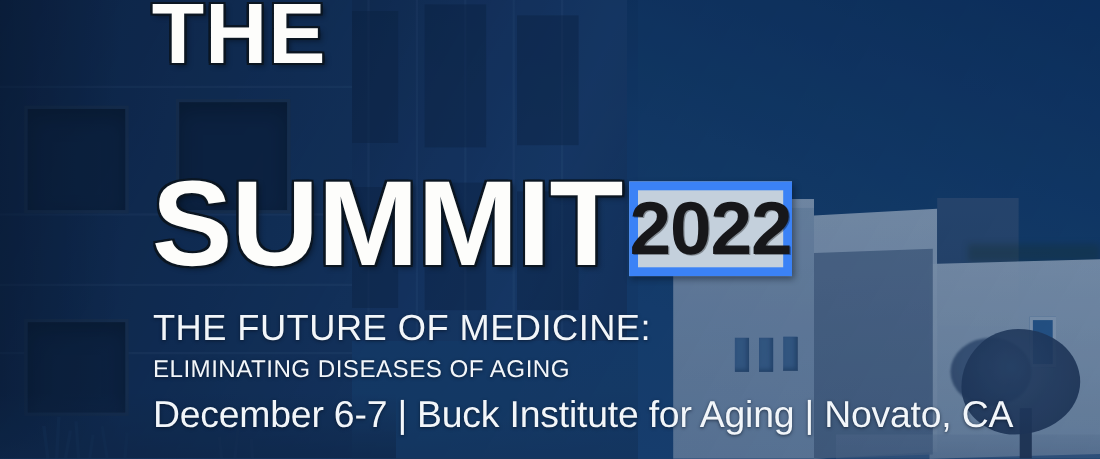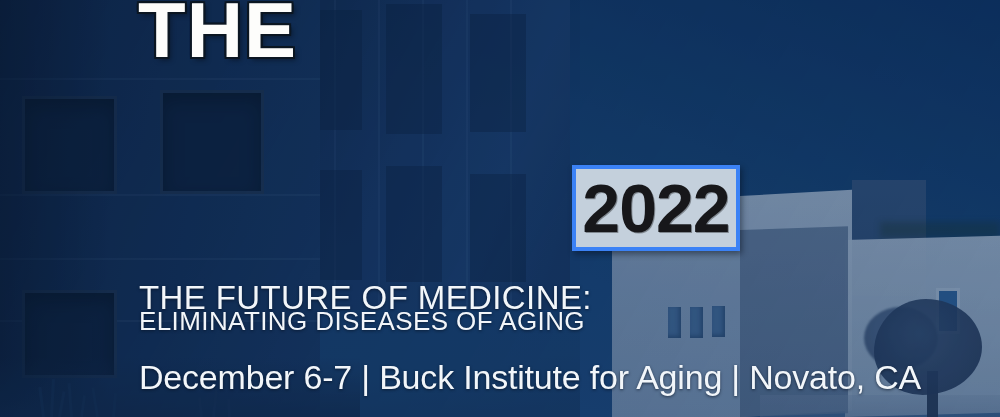--- a/index.html
+++ b/index.html
@@ -178,41 +178,41 @@
     white-space:nowrap;
     user-select:none;
   }
   #line-the{    top:-6px;  font-size:78px;  letter-spacing:1px; }
   #line-longevity{ top:58px;  font-size:100px; letter-spacing:-1px; }
   #line-summit{ top:152px; font-size:110px; letter-spacing:-1px; }
 
   .year-badge{
     position:absolute;
     left:572px; top:165px;
-    width:168px; height:86px;
+    width:148px; height:86px;
     background:#c4d0dc;
-    border:4px solid #3b82f6;
+    border:8px solid #3b82f6;
     display:flex; align-items:center; justify-content:center;
     box-shadow:2px 3px 6px rgba(5,12,22,.45);
   }
   .year-badge span{
     font-size:68px; font-weight:bold; color:#17171a;
     letter-spacing:-1px; line-height:1;
     text-shadow:1px 1px 0 rgba(0,0,0,.35);
     user-select:none;
   }
 
   .sub{
     position:absolute; left:139px;
     color:#f2f6fa; font-weight:400; white-space:nowrap;
     text-shadow:0 1px 3px rgba(6,16,30,.65);
     user-select:none;
   }
   #sub-1{ top:279px; font-size:33px; letter-spacing:.4px; }
-  #sub-2{ top:306px; font-size:26px; letter-spacing:.4px; }
+  #sub-2{ top:323px; font-size:22px; letter-spacing:.4px; }
   #date-line{ top:358px; font-size:34px; letter-spacing:-.2px; }
 </style>
 </head>
 <body>
 
 <div class="banner">
 
   <div class="bg">
     <div class="sky"></div>
     <div class="sky-right"></div>
@@ -275,20 +275,21 @@
 
     <div class="wash"></div>
     <div class="wash2"></div>
   </div>
 
   <div class="content">
 
     <div class="headline" id="line-the">THE</div>
 
 
+    <div class="headline" id="line-summit">SUMMIT</div>
 
     <div class="year-badge">
       <span>2022</span>
     </div>
 
     <div class="sub" id="sub-1">THE FUTURE OF MEDICINE:</div>
 
     <div class="sub" id="sub-2">ELIMINATING DISEASES OF AGING</div>
 
     <div class="sub" id="date-line">December 6-7 | Buck Institute for Aging | Novato, CA</div>

